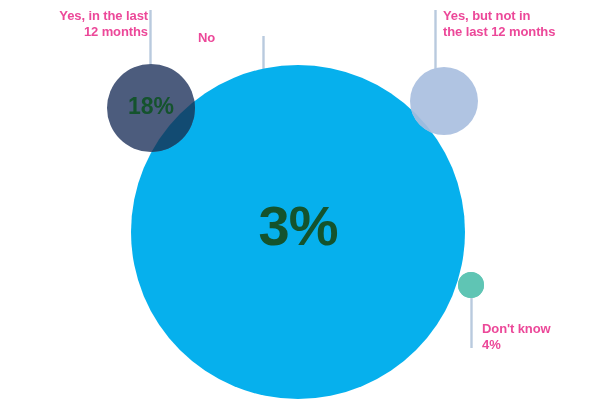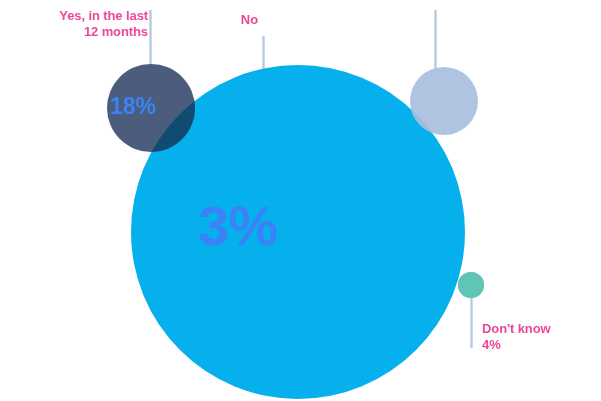--- a/index.html
+++ b/index.html
@@ -39,42 +39,41 @@
   .callout-right {
     text-align: left;
   }
   #label-yes-recent {
     left: 8px;
     top: 8px;
     width: 140px;
   }
   #label-no {
     left: 198px;
-    top: 12px;
+    top: 30px;
     width: 60px;
-    text-align: right;
   }
   #label-yes-older {
     left: 443px;
     top: 8px;
     width: 155px;
   }
   #label-dont-know {
     left: 482px;
     top: 305px;
     width: 120px;
   }
   .dk-value {
     display: block;
   }
   .pct {
     position: absolute;
-    color: #3b82f6;
+    color: #14532d;
     font-weight: bold;
-    text-align: left;
+    text-align: center;
     pointer-events: none;
   }
   #pct-no {
     left: 198px;
     top: 198px;
     width: 200px;
     font-size: 56px;
     line-height: 56px;
     letter-spacing: -1px;
   }
@@ -125,20 +124,22 @@
     </g>
 
     <circle cx="471" cy="285" r="13" fill="#5fc4b4" fill-opacity="0.92"></circle>
   </svg>
 
   <div class="callout callout-left" id="label-yes-recent">Yes, in the last
 12 months</div>
 
   <div class="callout" id="label-no">No</div>
 
+  <div class="callout callout-right" id="label-yes-older">Yes, but not in
+the last 12 months</div>
 
   <div class="callout callout-right" id="label-dont-know">
     <span>Don't know</span>
     <span class="dk-value">4%</span>
   </div>
 
   <div class="pct" id="pct-no">3%</div>
 
   <div class="pct" id="pct-yes-recent">18%</div>
 

